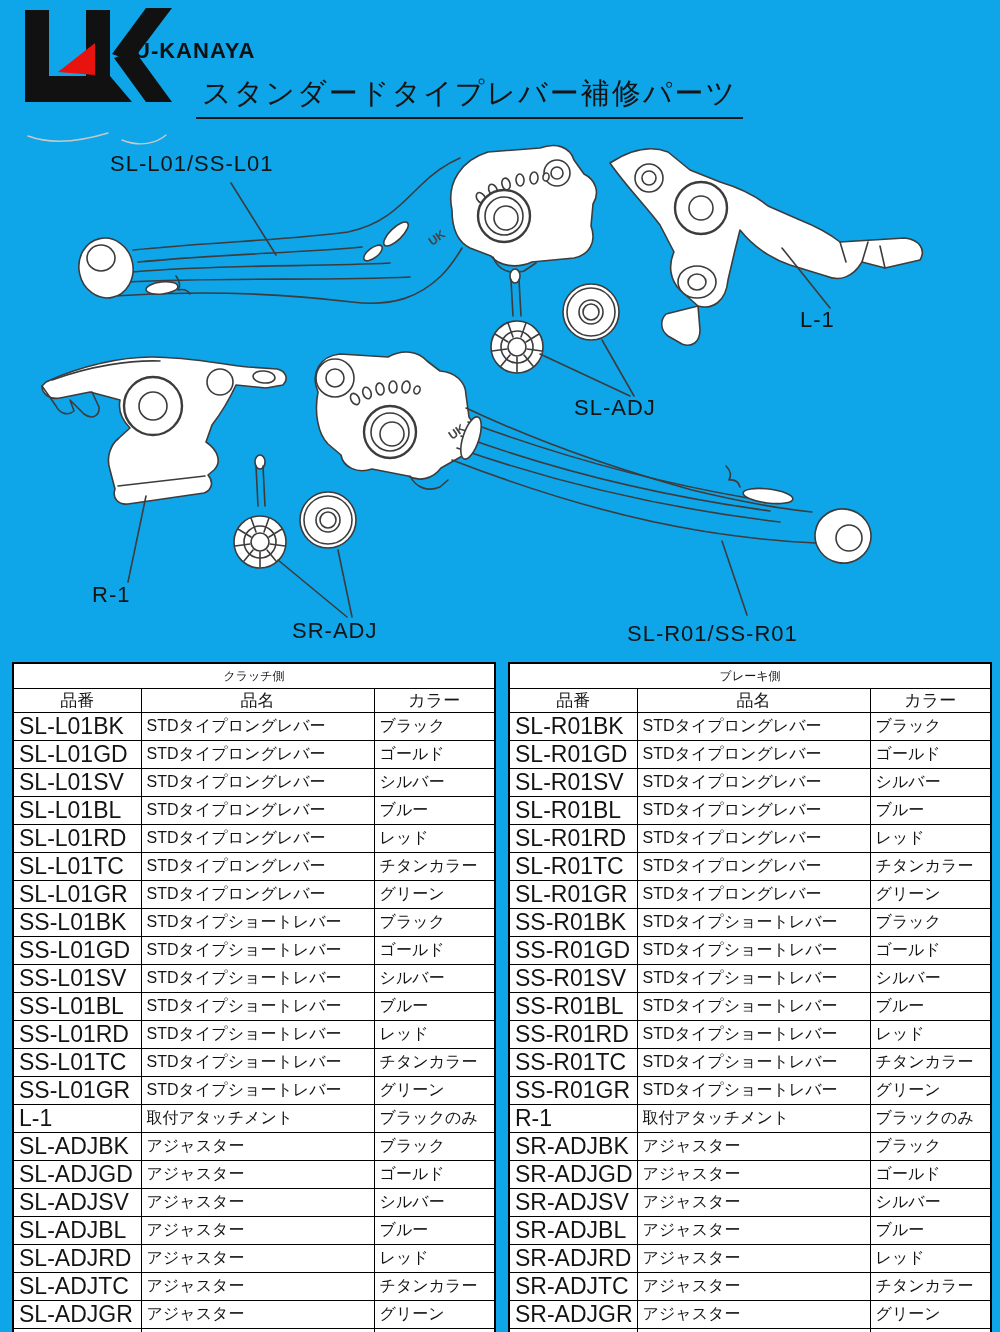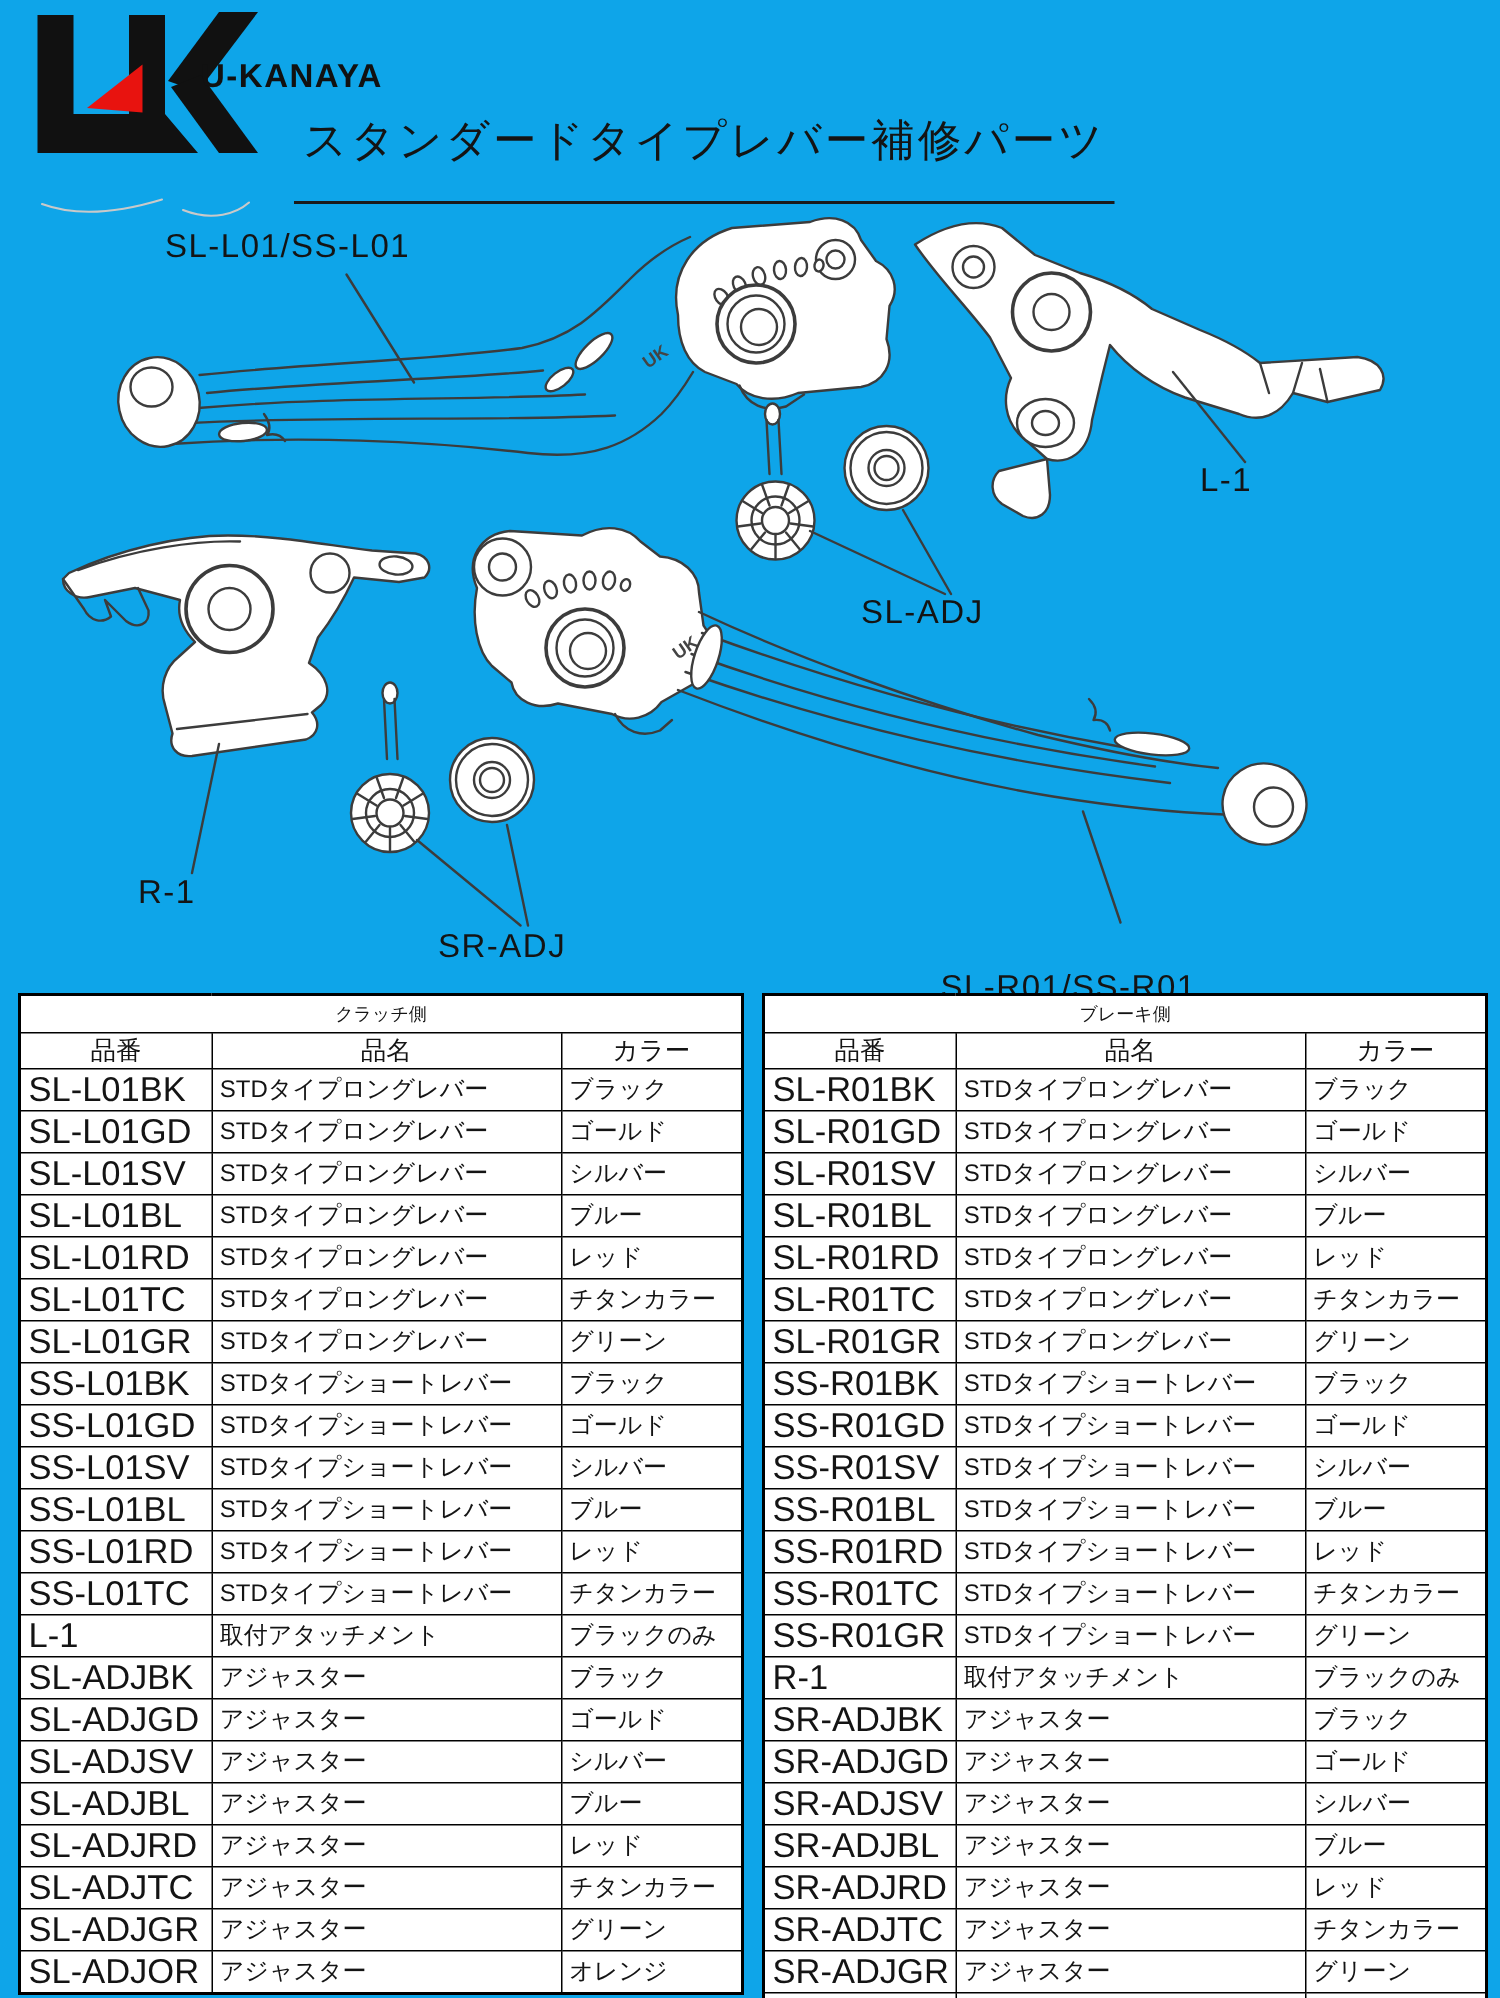--- a/index.html
+++ b/index.html
@@ -2,21 +2,21 @@
 <html><head>
 <meta charset="utf-8">
 <style>
   html,body{margin:0;padding:0;background:#ffffff;}
   .page{position:relative;width:1000px;height:1332px;background:#0ea5e9;overflow:hidden;
         font-family:"Liberation Sans","DejaVu Sans",sans-serif;color:#111;}
   
   .logo-svg{position:absolute;left:22px;top:6px;width:160px;height:108px;}
   .brand{position:absolute;left:134px;top:38px;font-size:22px;font-weight:900;letter-spacing:1px;color:#111;}
   .doc-title{position:absolute;left:196px;top:74px;font-size:29px;letter-spacing:2px;
-             padding:0 6px 20px 6px;border-bottom:2px solid #1a1a1a;color:#141414;}
+             padding:0 6px 3px 6px;border-bottom:2px solid #1a1a1a;color:#141414;}
   
   .diagram{position:absolute;left:0;top:130px;width:1000px;height:532px;}
   .ink path,.ink line,.ink circle,.ink ellipse{fill:none;stroke:#3c3c3c;stroke-width:1.6;
         stroke-linecap:round;stroke-linejoin:round;}
   .ink .body{fill:#ffffff;}
   .ink .thick{stroke-width:2.4;}
   .ink .faint{stroke:#c9c9c9;stroke-width:1.4;}
   .ink text{fill:#444;stroke:none;font-family:"Liberation Sans",sans-serif;font-weight:bold;}
   .part-label{position:absolute;font-size:22px;letter-spacing:1px;color:#141414;white-space:nowrap;}
   
@@ -181,21 +181,21 @@
 
     <line x1="231" y1="53" x2="276" y2="125"></line>
     <line x1="782" y1="118" x2="830" y2="178"></line>
   </svg>
 
   <div class="part-label" style="left:110px;top:151px;">SL-L01/SS-L01</div>
   <div class="part-label" style="left:800px;top:307px;">L-1</div>
   <div class="part-label" style="left:574px;top:395px;">SL-ADJ</div>
   <div class="part-label" style="left:92px;top:582px;">R-1</div>
   <div class="part-label" style="left:292px;top:618px;">SR-ADJ</div>
-  <div class="part-label" style="left:627px;top:621px;margin-top:24px;">SL-R01/SS-R01</div>
+  <div class="part-label" style="left:627px;top:621px;">SL-R01/SS-R01</div>
 
   <table class="tbl tbl-left">
     <colgroup>
         <col style="width:128px">
         <col style="width:233px">
         <col style="width:121px">
       </colgroup>
     <thead>
       <tr class="title-row">
         <th colspan="3">クラッチ側</th>
@@ -266,20 +266,25 @@
           <td class="c0">SS-L01RD</td>
           <td class="c1">STDタイプショートレバー</td>
           <td class="c2">レッド</td>
         </tr>
         <tr>
           <td class="c0">SS-L01TC</td>
           <td class="c1">STDタイプショートレバー</td>
           <td class="c2">チタンカラー</td>
         </tr>
         <tr>
+          <td class="c0">SS-L01GR</td>
+          <td class="c1">STDタイプショートレバー</td>
+          <td class="c2">グリーン</td>
+        </tr>
+        <tr>
           <td class="c0">L-1</td>
           <td class="c1">取付アタッチメント</td>
           <td class="c2">ブラックのみ</td>
         </tr>
         <tr>
           <td class="c0">SL-ADJBK</td>
           <td class="c1">アジャスター</td>
           <td class="c2">ブラック</td>
         </tr>
         <tr>

